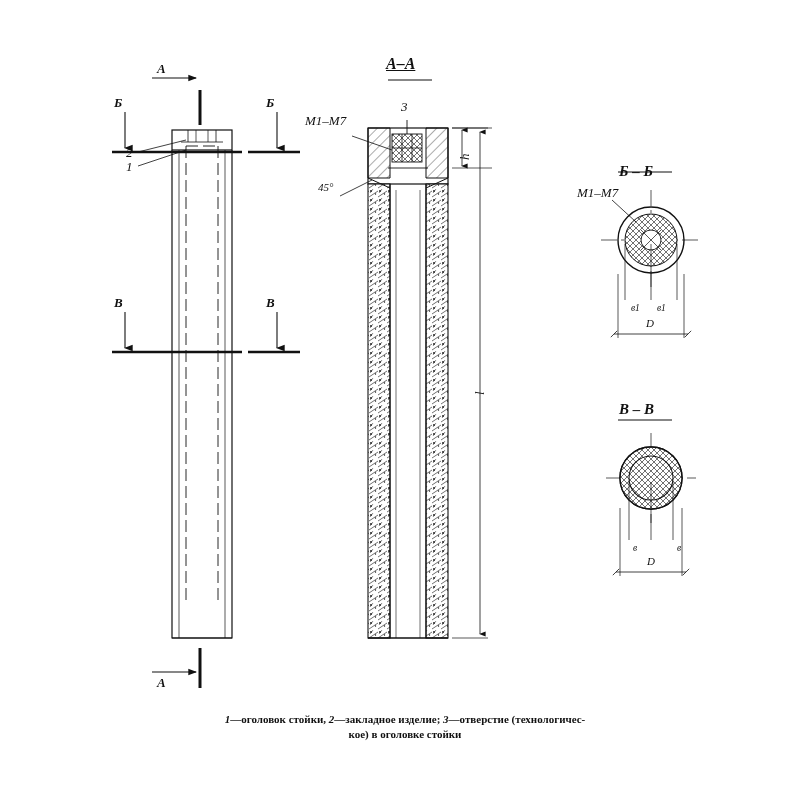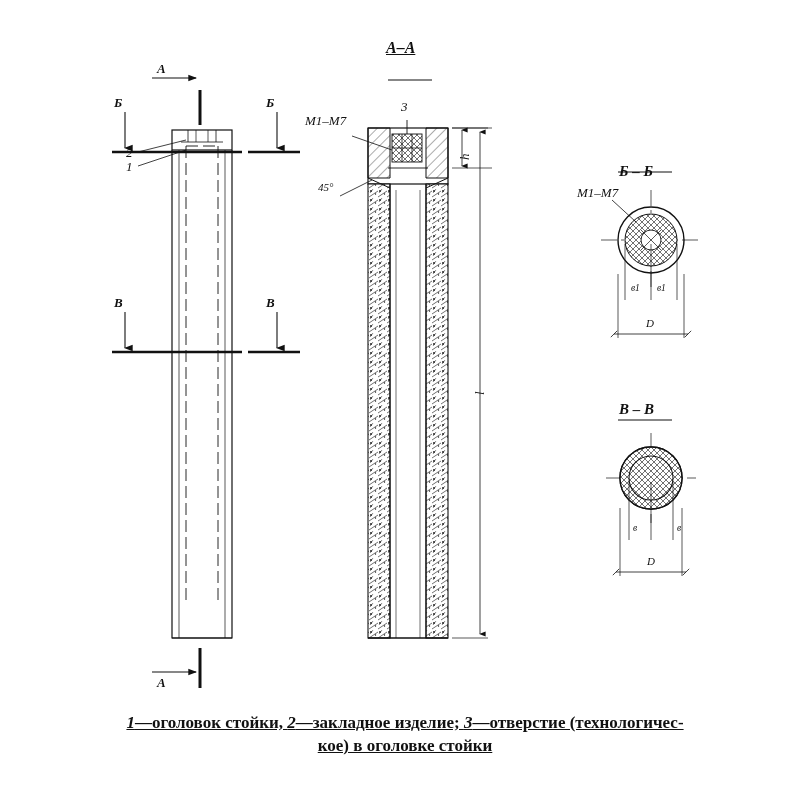--- a/index.html
+++ b/index.html
@@ -37,37 +37,37 @@
     color: #111;
   }
   .lbl.b {
     font-weight: bold;
   }
   .lbl.small {
     font-size: 11px;
   }
   .lbl.tiny {
     font-size: 9.5px;
+    margin-top: 20px;
   }
   .lbl.rot {
     transform: rotate(-90deg);
     transform-origin: left top;
   }
   .caption {
     position: absolute;
     left: 70px;
     top: 712px;
     width: 670px;
     font-family: "Liberation Serif", serif;
     font-weight: bold;
-    font-size: 17px;
+    font-size: 11px;
     line-height: 1.35;
     text-align: center;
     color: #111;
-    text-decoration: underline;
   }
   .caption .num {
     font-style: italic;
   }
 </style>
 </head>
 <body>
 
 <div id="sheet">
 
@@ -231,21 +231,21 @@
   <div class="lbl b" style="left:157px; top:62px;">А</div>
   <div class="lbl b" style="left:157px; top:676px;">А</div>
   <div class="lbl b" style="left:114px; top:96px;">Б</div>
   <div class="lbl b" style="left:266px; top:96px;">Б</div>
   <div class="lbl b" style="left:114px; top:296px;">В</div>
   <div class="lbl b" style="left:266px; top:296px;">В</div>
 
   <div class="lbl" style="left:126px; top:146px;">2</div>
   <div class="lbl" style="left:126px; top:160px;">1</div>
 
-  <div class="lbl b" style="left:386px; top:40px; font-size:16px;text-decoration:underline;">А–А</div>
+  <div class="lbl b" style="left:386px; top:56px; font-size:16px;text-decoration:underline;">А–А</div>
   <div class="lbl" style="left:401px; top:100px;">3</div>
   <div class="lbl" style="left:305px; top:114px;">М1–М7</div>
   <div class="lbl small" style="left:318px; top:182px;">45°</div>
   <div class="lbl rot" style="left:458px; top:160px;">h</div>
   <div class="lbl rot" style="left:473px; top:395px;">l</div>
 
   <div class="lbl b" style="left:619px; top:164px; font-size:15px;">Б – Б</div>
   <div class="lbl" style="left:577px; top:186px;">М1–М7</div>
   <div class="lbl tiny" style="left:631px; top:284px;">в1</div>
   <div class="lbl tiny" style="left:657px; top:284px;">в1</div>

